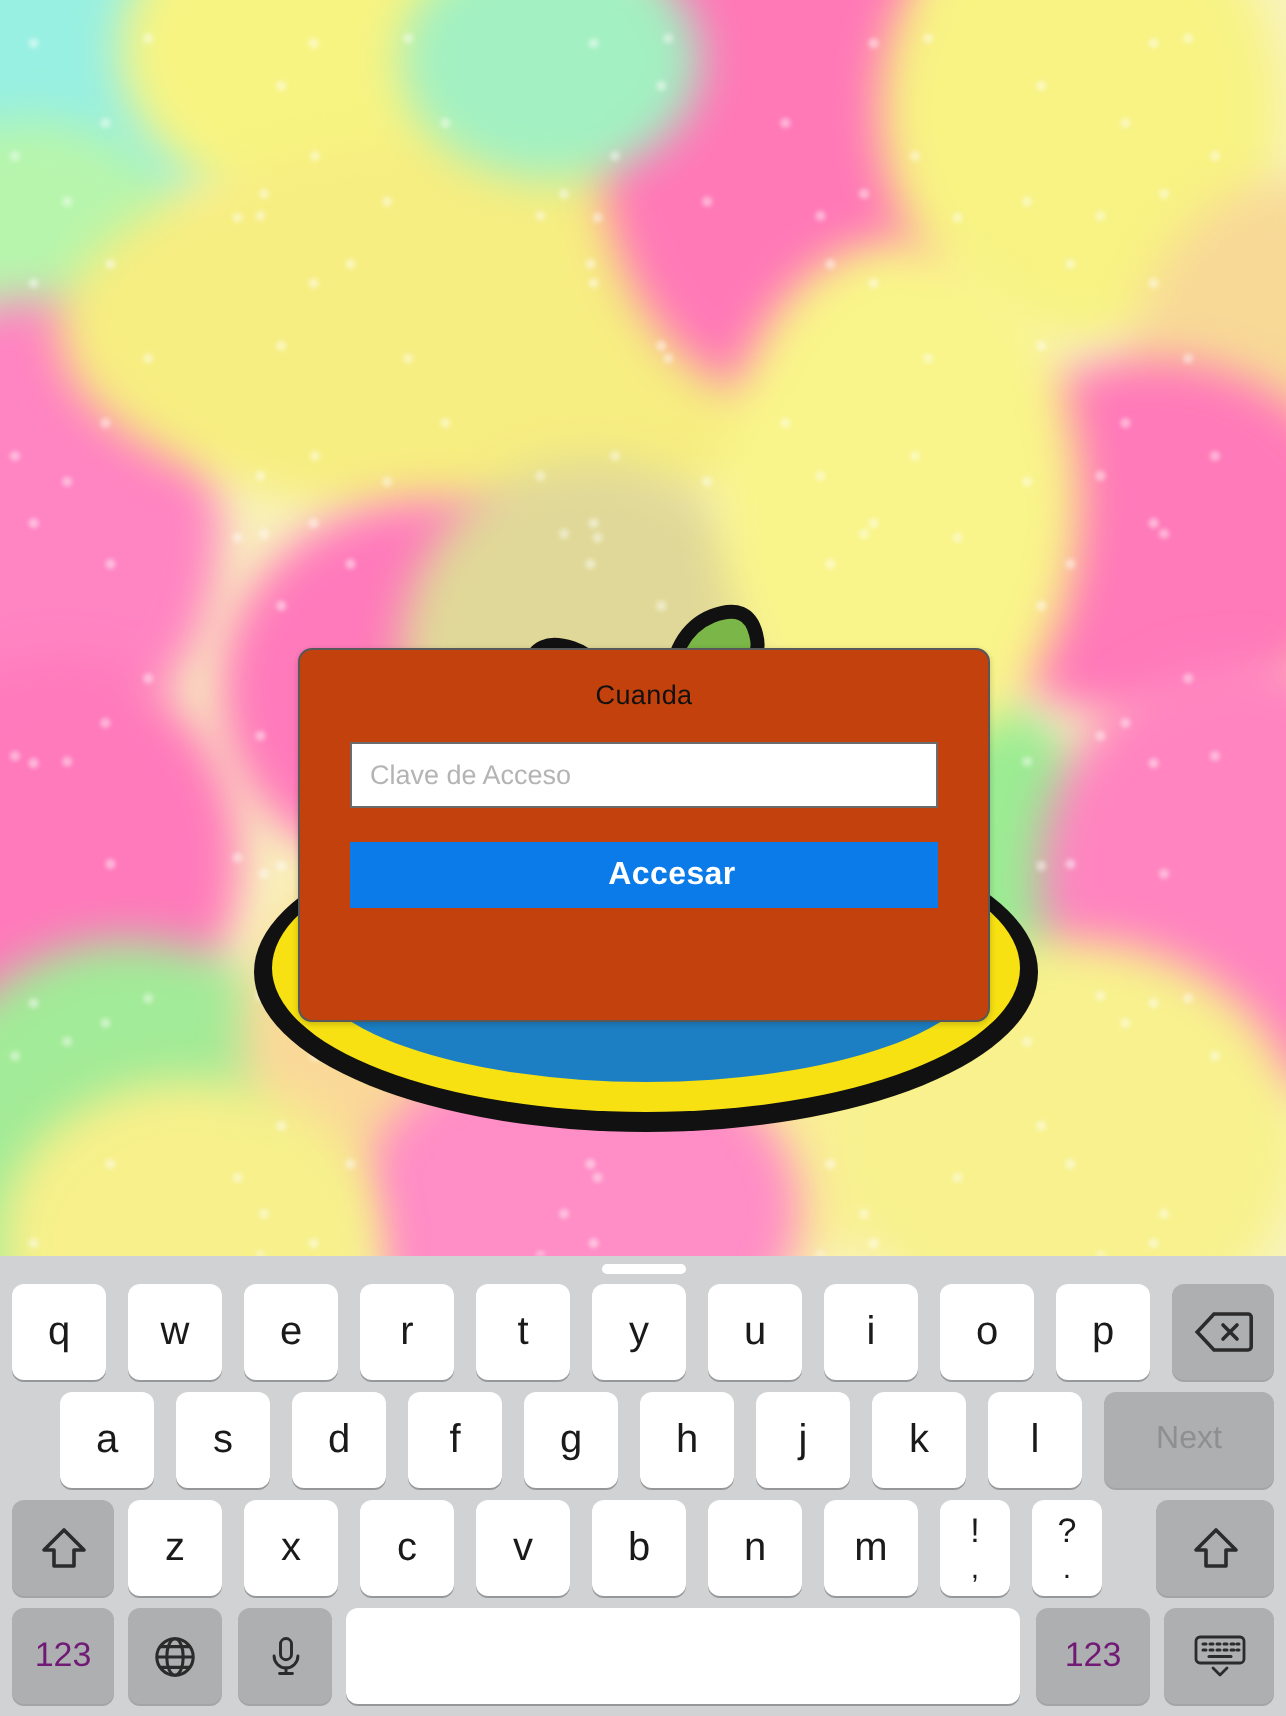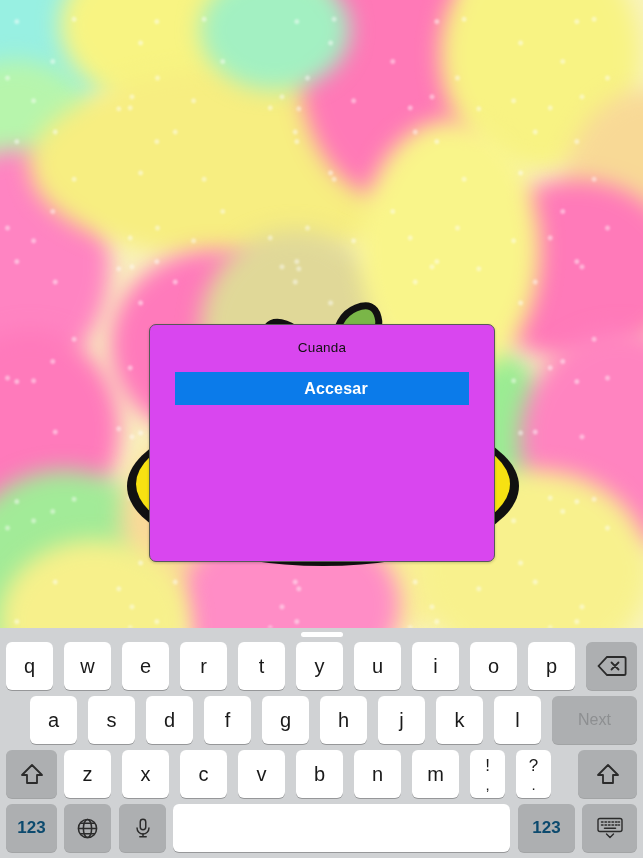--- a/index.html
+++ b/index.html
@@ -42,22 +42,22 @@
                     140px 130px, 150px 150px;
     filter:blur(1px);
   }
 
   
   #logo { position:absolute; left:118px; top:278px; width:410px; height:292px; }
   #logo svg { width:100%; height:100%; display:block; }
 
   
   #login-dialog {
-    position:absolute; left:149px; top:324px; width:346px; height:238px;
-    background:#d946ef; border:1px solid #585858; border-radius:7px;
+    position:absolute; left:149px; top:324px; width:346px; height:187px;
+    background:#c2410c; border:1px solid #585858; border-radius:7px;
     box-shadow:0 1px 3px rgba(0,0,0,.20);
   }
   #dialog-title {
     text-align:center; font-size:13.5px; color:#111;
     margin-top:15px; letter-spacing:.2px;
   }
   .field {
     position:relative; margin:0 25px; height:33px;
     border:1px solid #6b6b6b; background:#fff;
     display:flex; align-items:center;
@@ -107,21 +107,21 @@
   }
   .key.dark { background:#adafb1; box-shadow:0 1px 0 rgba(0,0,0,.22); }
   .key.dark.label { font-size:16px; color:#8d8f91;text-align:right; }
   .key .dual {
     display:flex; flex-direction:column; align-items:center;
     justify-content:center; line-height:1; gap:3px;
   }
   .key .dual .top { font-size:17px; }
   .key .dual .bot { font-size:15px; }
   .key svg { display:block; }
-  .key.num { font-size:17px; color:#0c4a6e;font-weight:bold; }
+  .key.num { font-size:17px; color:#701a75; }
 </style>
 </head>
 <body>
 
 <div id="app">
 
   <div id="wallpaper">
 
     <div class="blob" style="left:-60px;  top:-40px;  width:200px; height:150px; background:#5fe8d2;"></div>
     <div class="blob" style="left:-70px;  top:60px;   width:170px; height:170px; background:#8ff07e;"></div>
@@ -170,20 +170,23 @@
         <rect x="152" y="205" width="24" height="22" rx="5"></rect>
         <rect x="184" y="205" width="28" height="22" rx="5"></rect>
       </g>
     </svg>
   </div>
 
   <div id="login-dialog">
     <div id="dialog-title">Cuanda</div>
 
 
+    <div class="field" id="password-field">
+      <span class="ph">Clave de Acceso</span>
+    </div>
 
     <button id="submit-button">Accesar</button>
   </div>
 
   <div id="keyboard">
     <div id="kb-handle"></div>
 
     <div class="kb-row" id="kb-row-1">
       <div class="key" style="left:6px;  width:47px;">q</div>
       <div class="key" style="left:64px; width:47px;">w</div>

